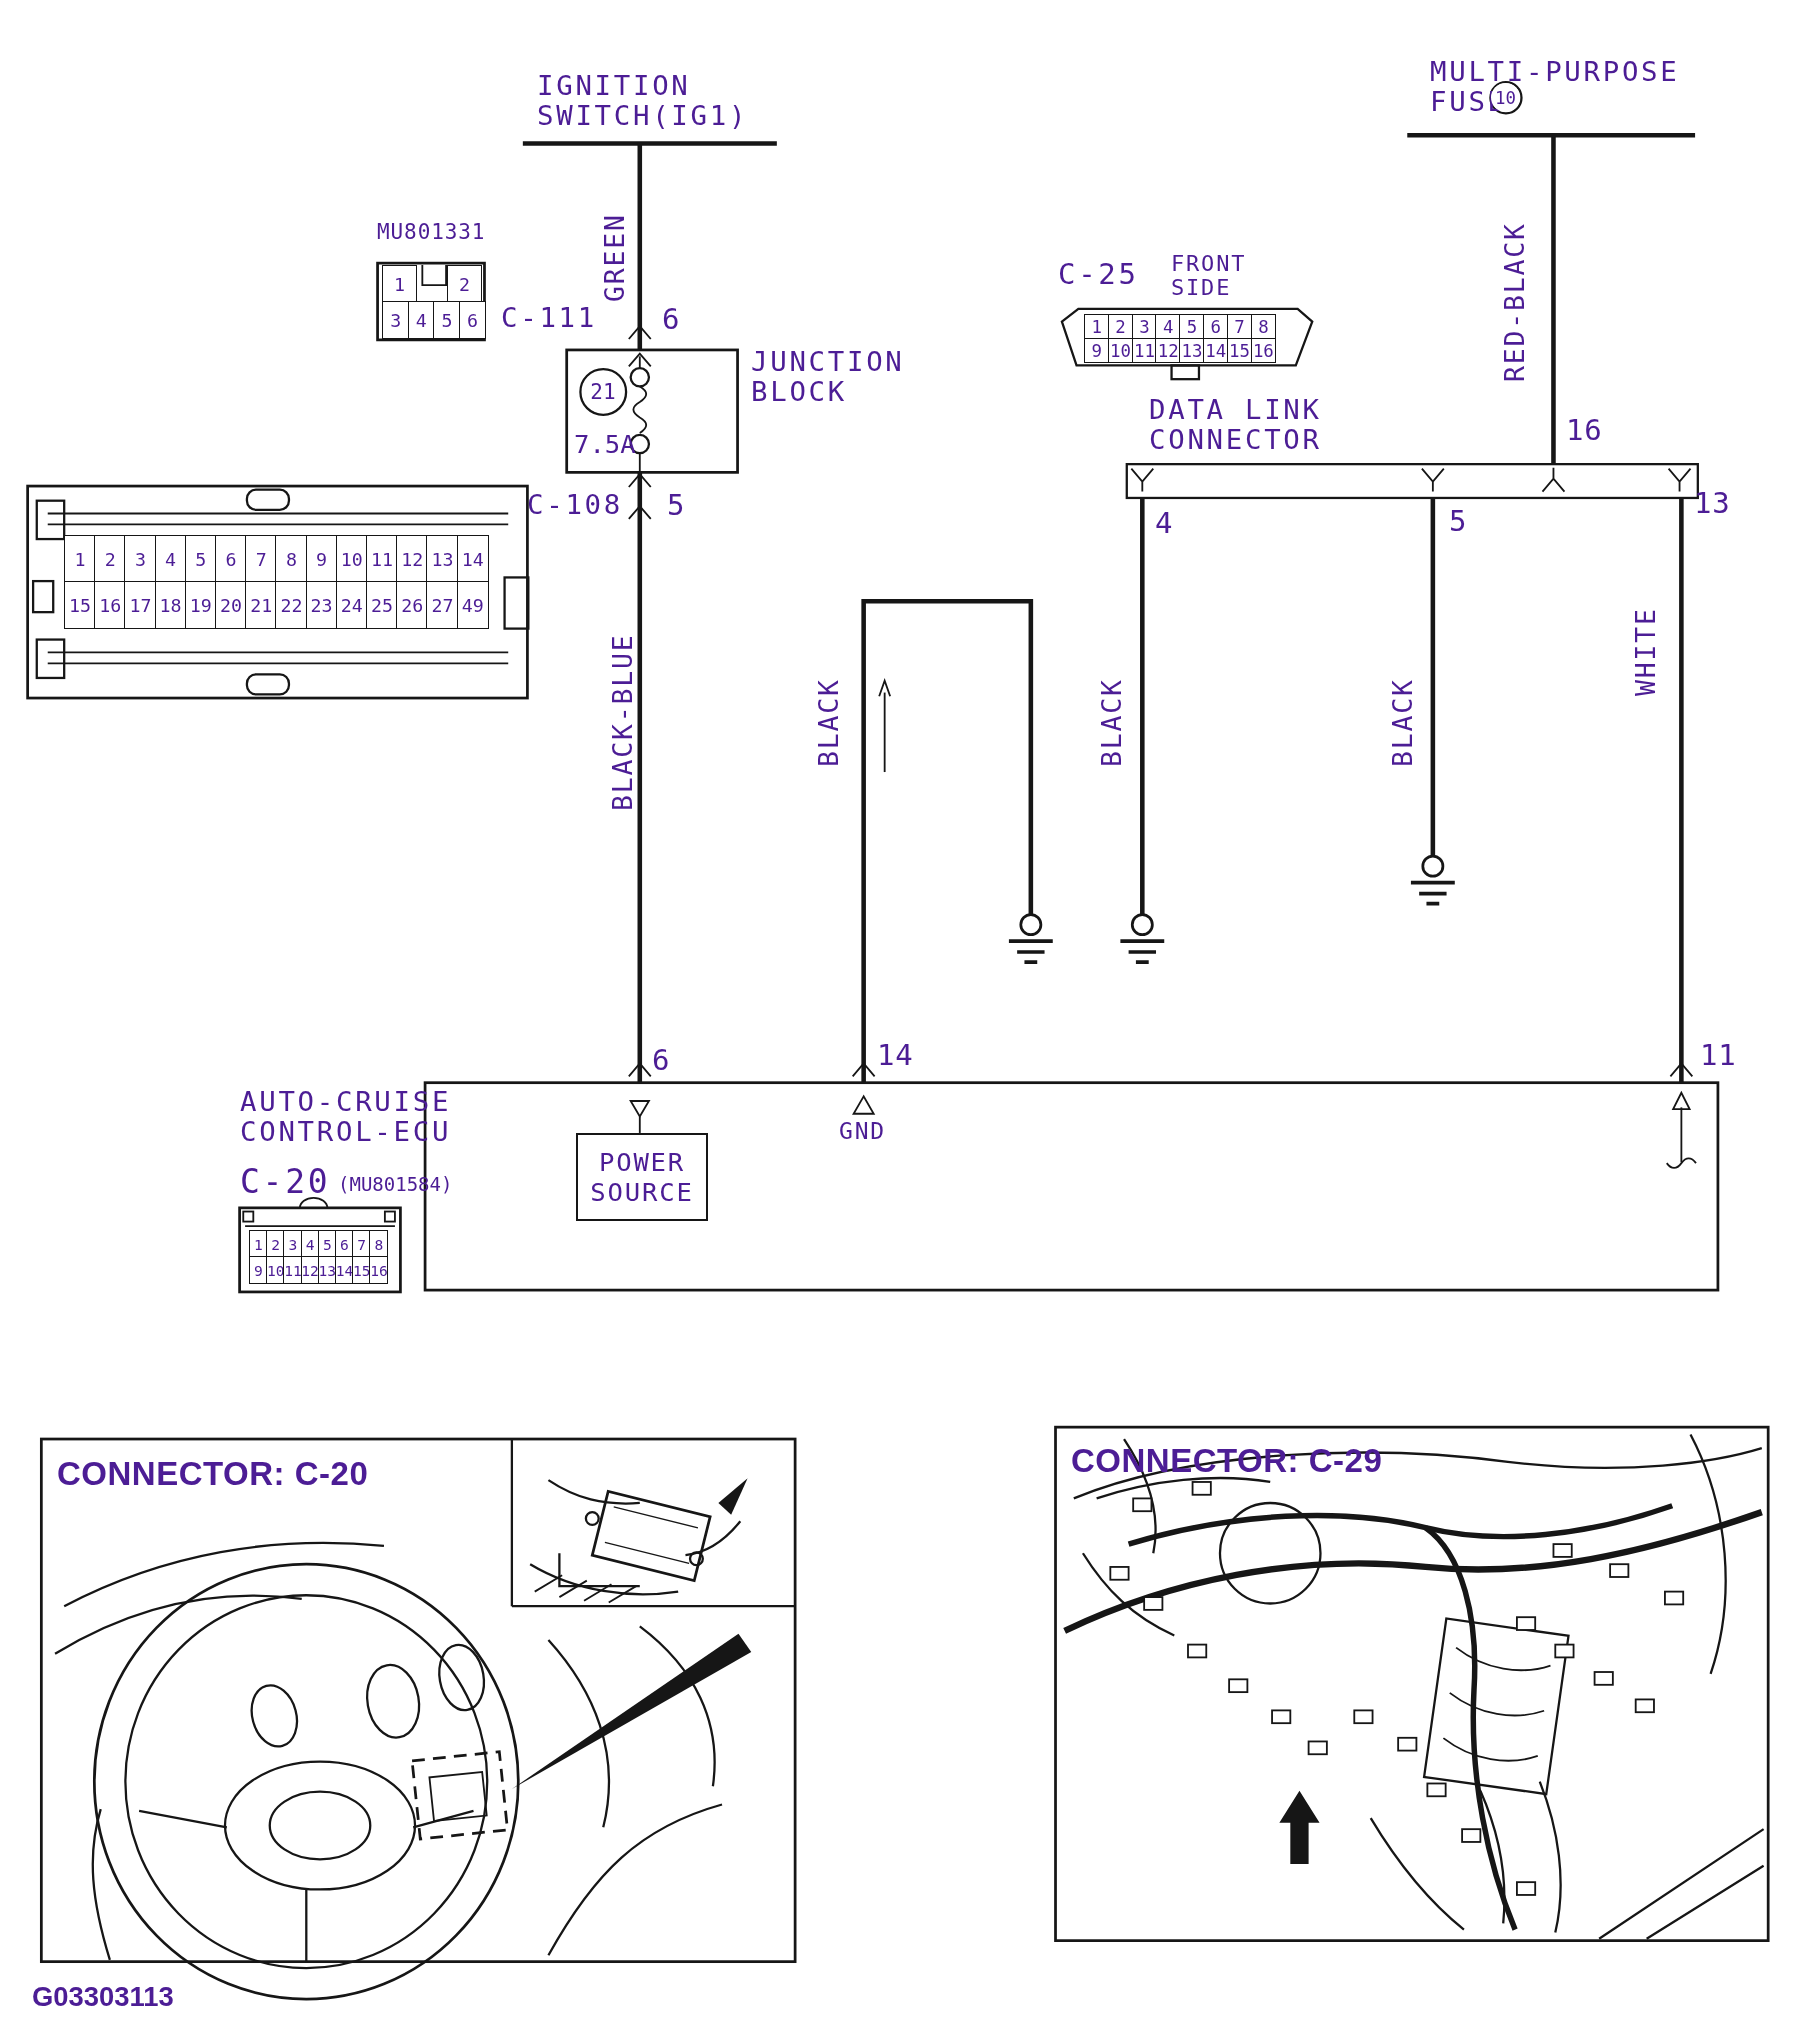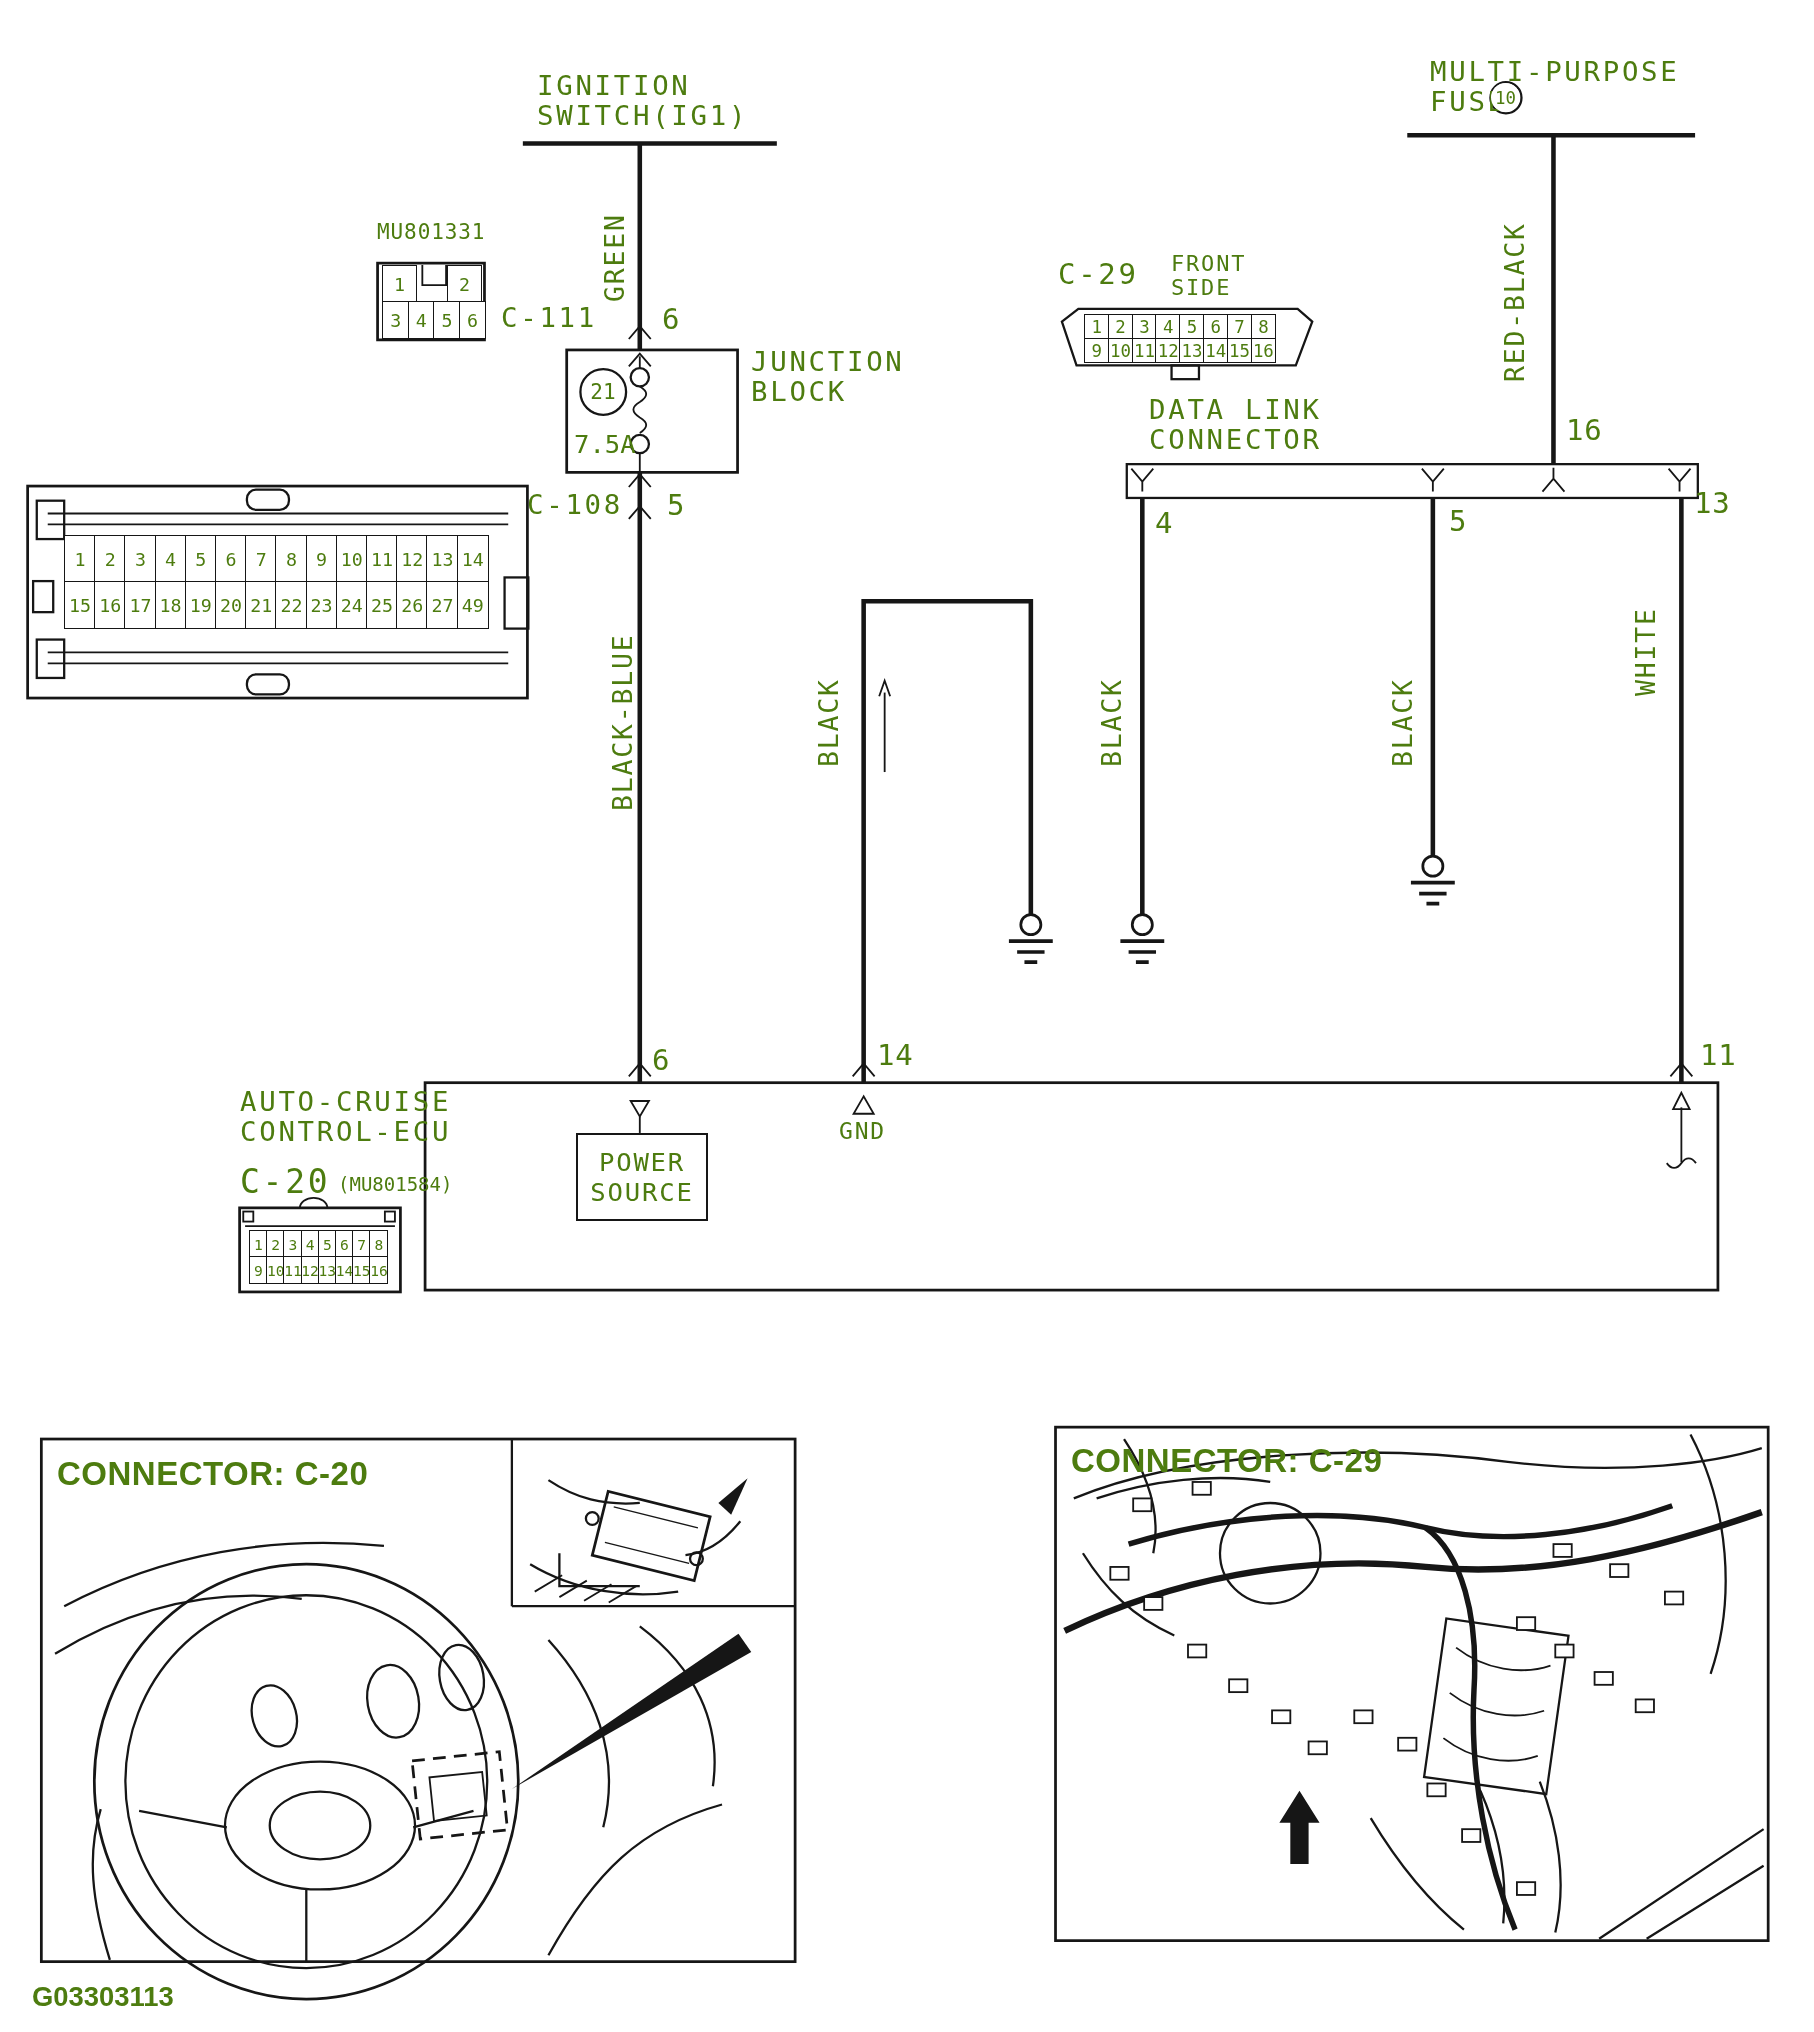--- a/index.html
+++ b/index.html
@@ -1,17 +1,17 @@
 <!DOCTYPE html>
 <html style="font-size:14.6px"><head>
 <meta charset="utf-8">
 <style>
   html,body{margin:0;padding:0;background:#e8e8e8;}
   #page{position:relative;width:1815px;height:2032px;background:#ffffff;overflow:hidden;
-        font-family:"DejaVu Sans Mono",monospace;color:#4d7c0f;}
+        font-family:"DejaVu Sans Mono",monospace;color:#4c1d95;}
   #art{position:absolute;left:0;top:0;z-index:0;}
   .abs{position:absolute;z-index:2;}
   .dlabel{font-size:27.4px;line-height:30px;letter-spacing:2.7px;white-space:nowrap;}
   .pinlab{font-size:29px;letter-spacing:0.9px;}
   .small{font-size:21px;letter-spacing:0.9px;}
   .tiny{font-size:19px;letter-spacing:0;}
   .vert{writing-mode:vertical-rl;transform:rotate(180deg);font-size:26.5px;letter-spacing:1.8px;
         text-align:center;white-space:nowrap;width:37px;}
   .circnum{display:flex;align-items:center;justify-content:center;border:2.3px solid #161616;
            border-radius:50%;background:#fff;}
@@ -272,21 +272,21 @@
 </div>
 
 <div class="abs dlabel" style="left:1430px;top:57px">
   <div>MULTI-PURPOSE</div>
   <div>FUSE</div>
 </div>
 <div class="abs circnum" style="left:1491px;top:83px;width:29px;height:29px;font-size:17.4px;border:none">10</div>
 <div class="abs vert" style="left:1499px;top:179px;height:247px">RED-BLACK</div>
 <div class="abs pinlab" style="left:1566px;top:413px">16</div>
 
-<div class="abs dlabel" style="left:1058px;top:259px;font-size:29px">C-29</div>
+<div class="abs dlabel" style="left:1058px;top:259px;font-size:29px">C-25</div>
 <div class="abs" style="left:1171px;top:252px;font-size:22px;line-height:24px;letter-spacing:1.8px">
   <div>FRONT</div>
   <div>SIDE</div>
 </div>
 <div class="abs c29grid" style="left:1084px;top:314px">
   <div class="cellrow">
         <span class="cell">1</span>
         <span class="cell">2</span>
         <span class="cell">3</span>
         <span class="cell">4</span>

